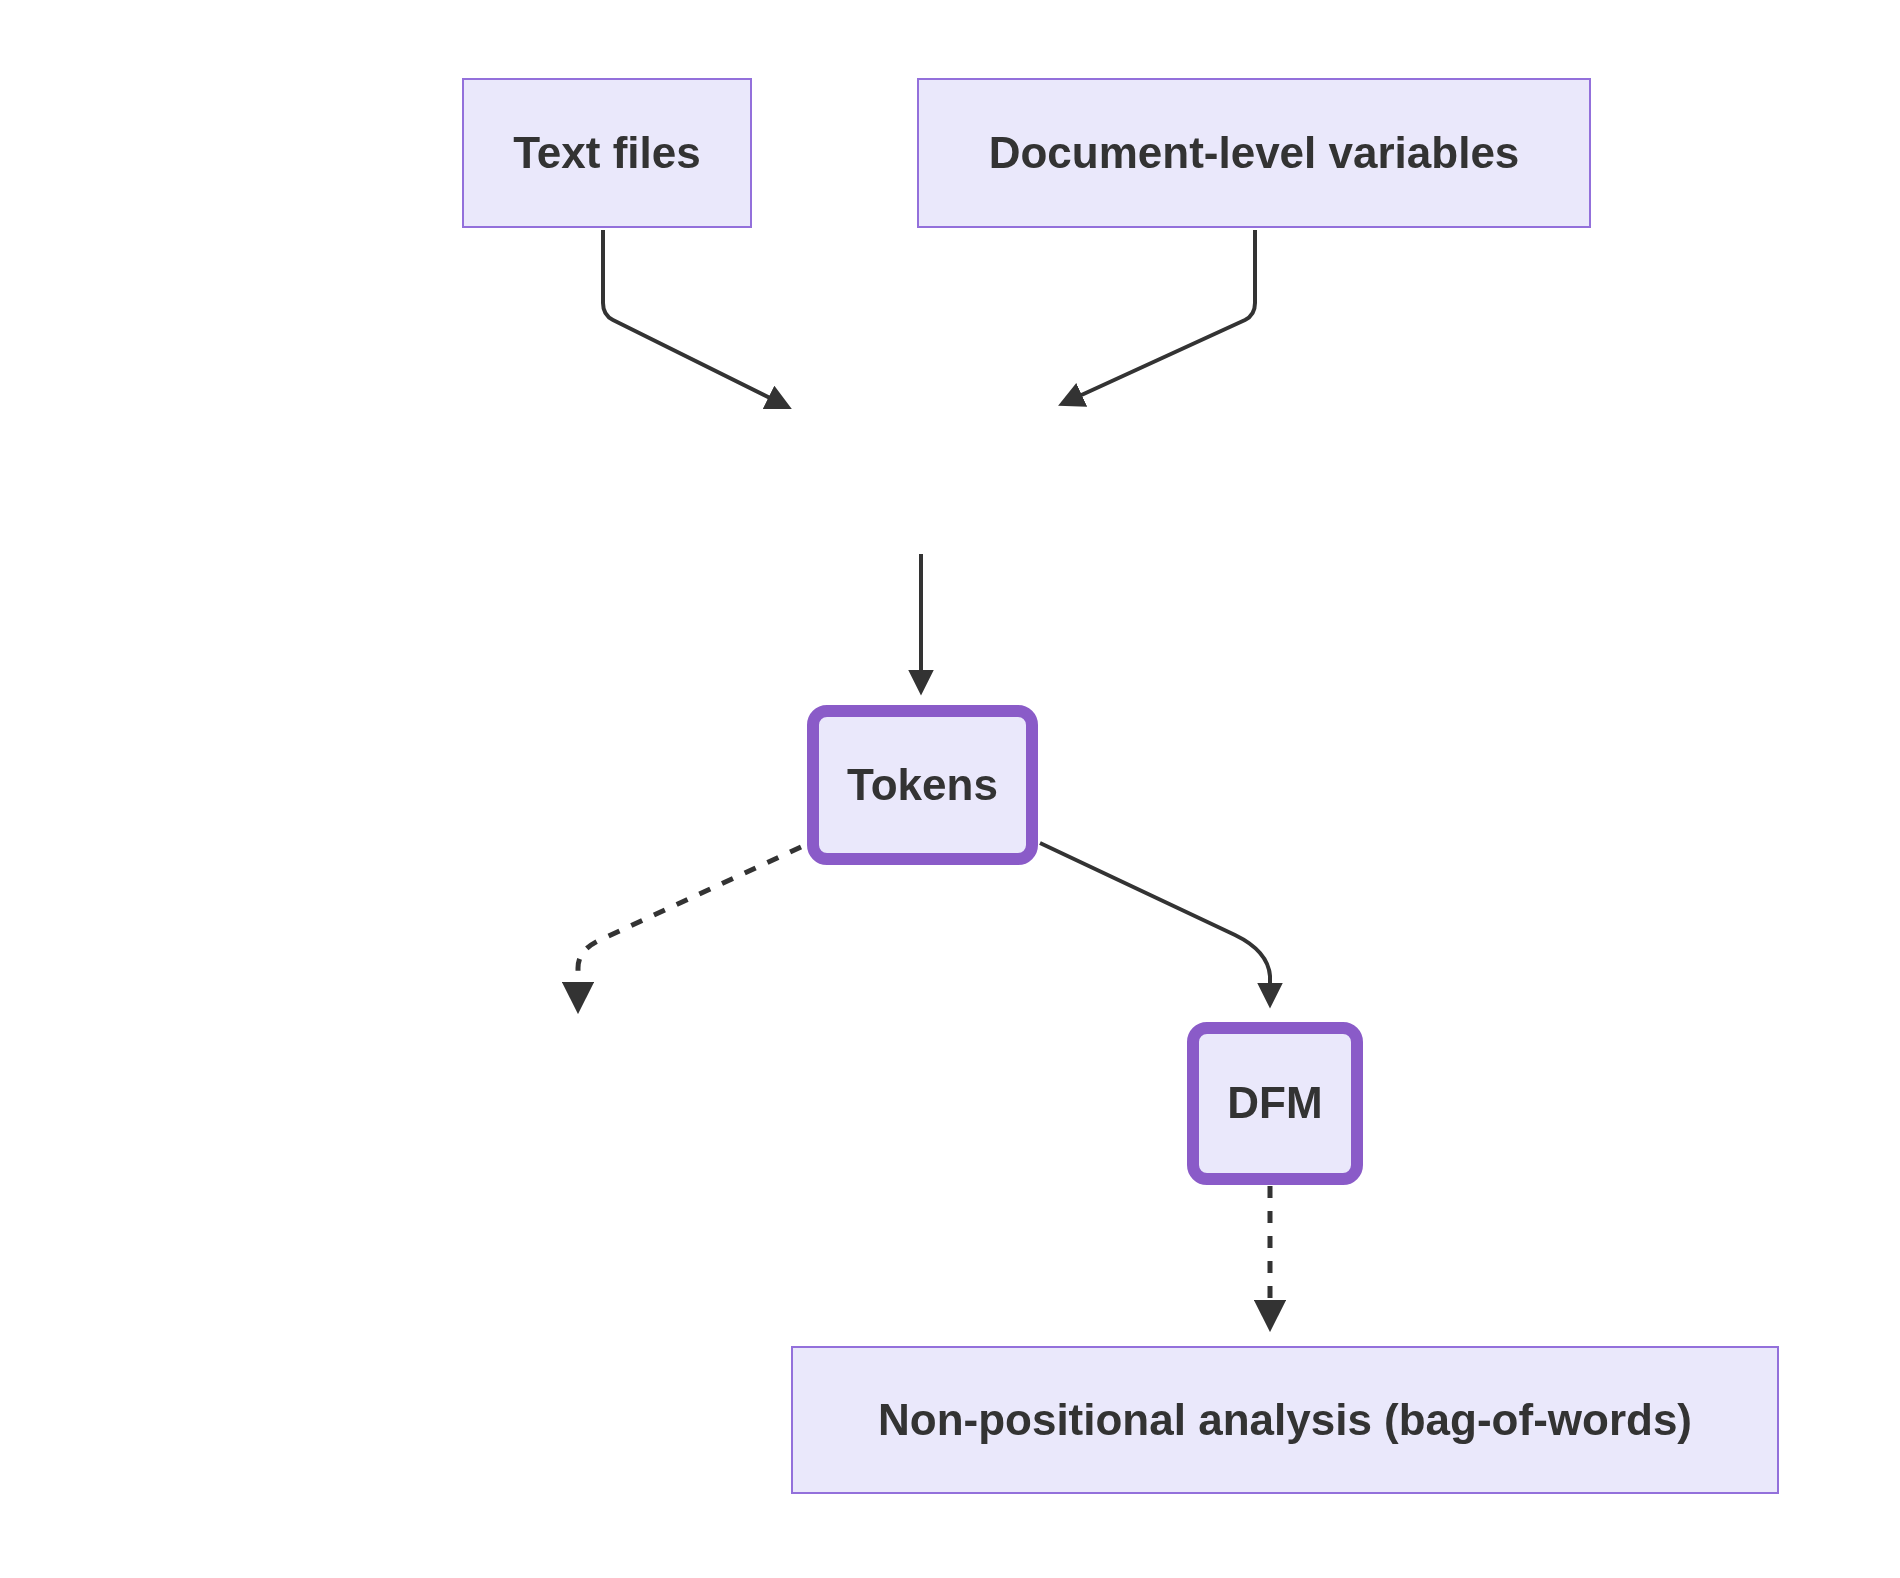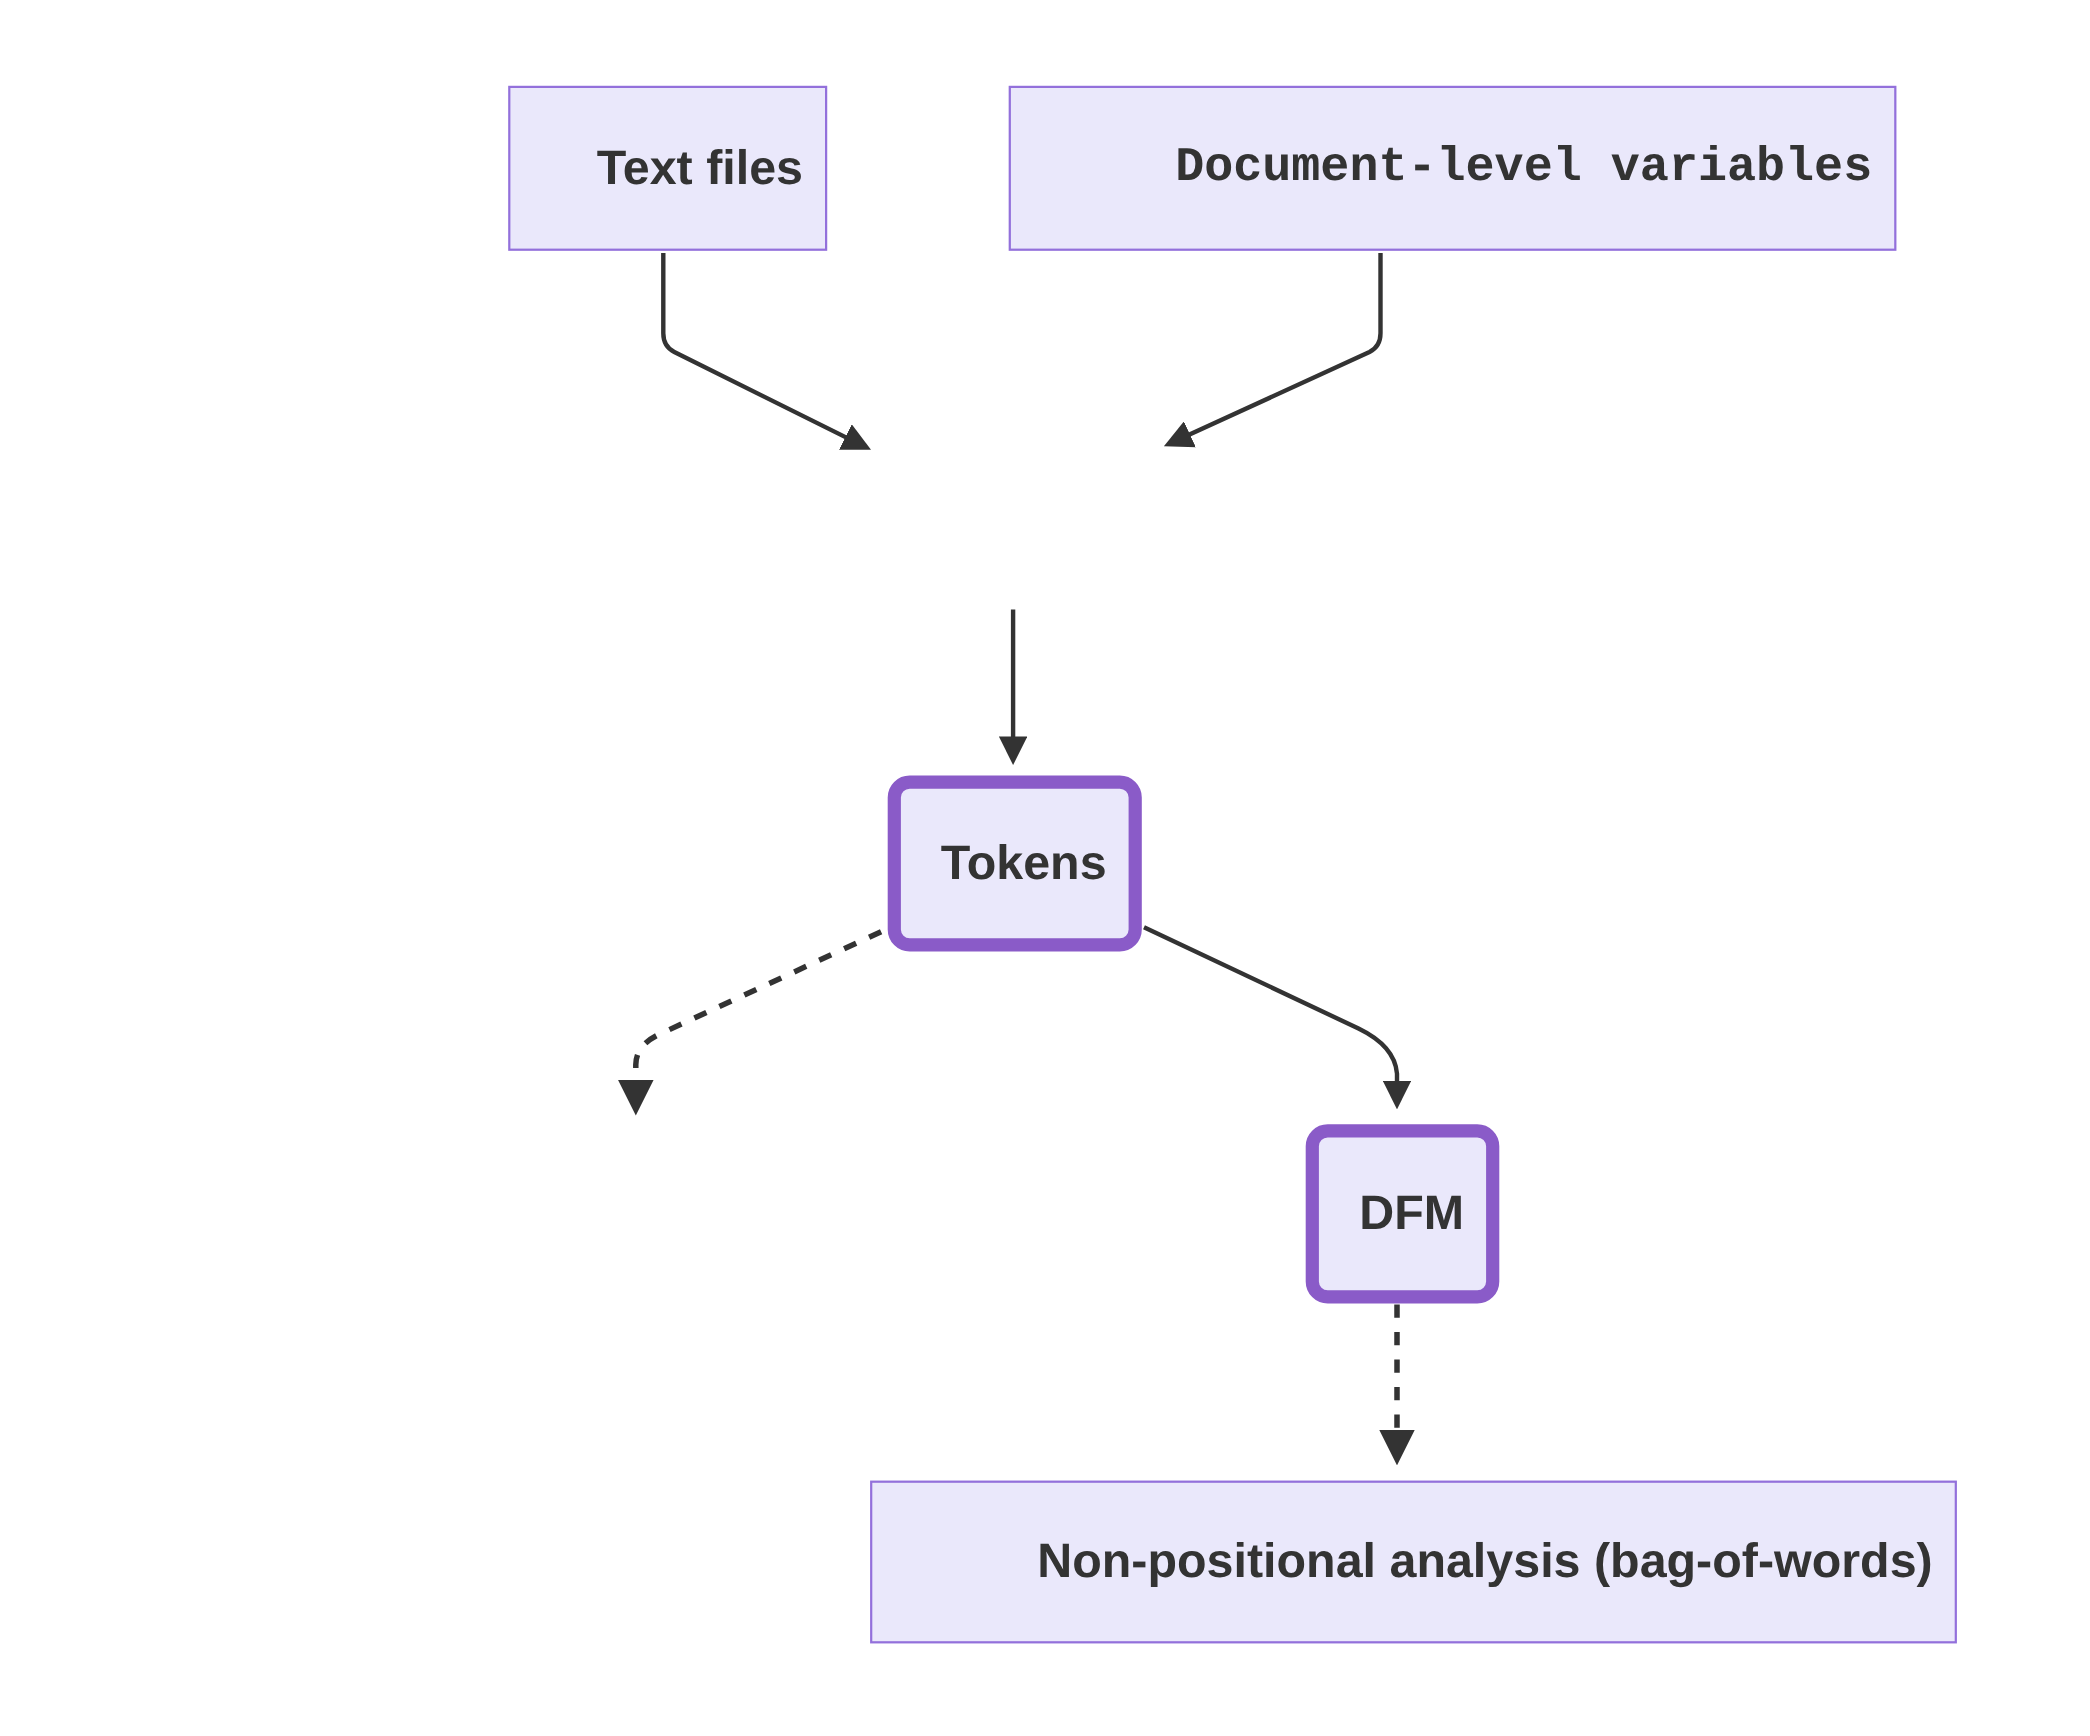--- a/index.html
+++ b/index.html
@@ -22,38 +22,38 @@
   }
   .edges{
     position:absolute;
     left:0;top:0;
     width:1900px;height:1578px;
   }
   .node{
     position:absolute;
     display:flex;
     align-items:center;
-    justify-content:flex-end;
+    justify-content:center;
     text-align:center;
     background:var(--node-fill);
     border:2px solid var(--node-border);
     color:var(--text);
     font-size:44px;
     font-weight:700;
     line-height:1.15;
     padding:0 20px;
     white-space:nowrap;
   }
   .node.emph{
     border:12px solid var(--emph-border);
     border-radius:20px;
   }
   
   #n-text-files     {left:462px;  top:78px;   width:290px; height:150px;}
-  #n-doc-vars       {left:917px;  top:78px;   width:807px; height:150px;font-family:Liberation Mono, monospace;}
+  #n-doc-vars       {left:917px;  top:78px;   width:674px; height:150px;}
   #n-corpus         {left:807px;  top:388px;  width:228px; height:165px;}
   #n-tokens         {left:807px;  top:705px;  width:231px; height:160px;}
   #n-positional     {left:118px;  top:1028px; width:910px; height:147px;}
   #n-dfm            {left:1187px; top:1022px; width:176px; height:163px;}
   #n-non-positional {left:791px;  top:1346px; width:988px; height:148px;}
 
   .edge{
     fill:none;
     stroke:var(--edge);
     stroke-width:4px;

